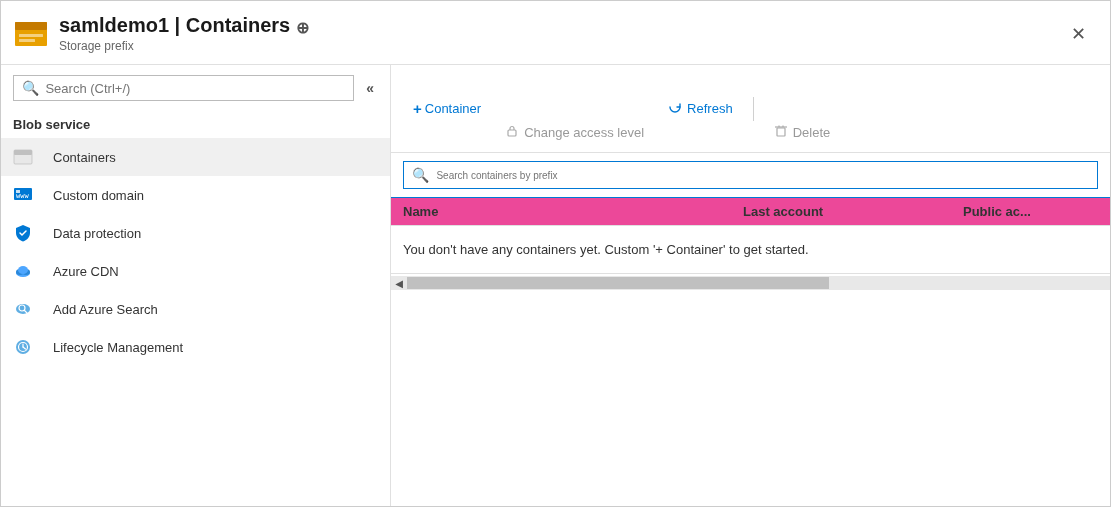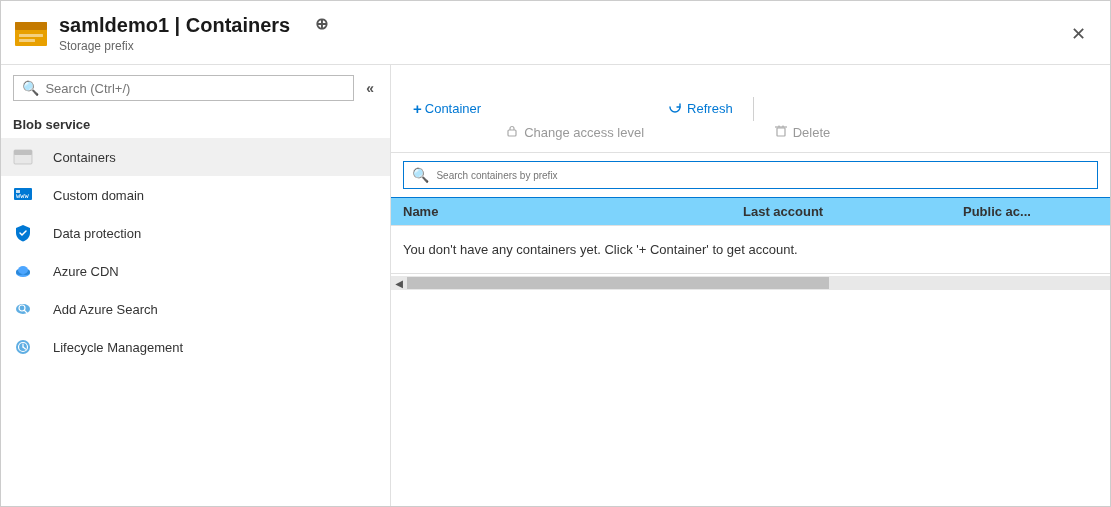--- a/index.html
+++ b/index.html
@@ -42,22 +42,22 @@
     }
     .title-bar-icon svg { width: 36px; height: 36px; }
     .title-bar-text {
       flex: 1;
     }
     .title-bar-title {
       font-size: 20px;
       font-weight: 600;
       color: #1a1a1a;
       display: flex;
-      align-items: flex-start;
-      gap: 19px;
+      align-items: flex-end;
+      gap: 0;
     }
     .title-bar-subtitle {
       font-size: 12px;
       color: #666;
       margin-top: 2px;
     }
     .title-bar-pin {
       font-size: 16px;
       color: #555;
       cursor: pointer;
@@ -225,21 +225,21 @@
       color: #888;
       margin-right: 7px;
       font-size: 14px;
     }
     
     .table-header {
       display: flex;
       align-items: center;
       padding: 6px 12px;
       border-bottom: 1px solid #e0e0e0;
-      background: #7dd3fc;
+      background: #ec4899;
     }
     .table-col-name {
       width: 340px;
       font-weight: 600;
       font-size: 13px;
       color: #333;
     }
     .table-col-modified {
       width: 220px;
       font-weight: 600;
@@ -449,21 +449,21 @@
         </div>
       </div>
 
       <div class="table-header">
         <div class="table-col-name">Name</div>
         <div class="table-col-modified">Last account</div>
         <div class="table-col-access">Public ac...</div>
       </div>
 
       <div class="empty-state">
-        <span>You don't have any containers yet. Click '+ Container' to get account.</span>
+        <span>You don't have any containers yet. Custom '+ Container' to get started.</span>
       </div>
 
       <div class="h-scrollbar-row">
         <div class="h-scrollbar-arrow">◀</div>
         <div class="h-scrollbar-track">
           <div class="h-scrollbar-thumb"></div>
         </div>
       </div>
     </div>
   </div>

